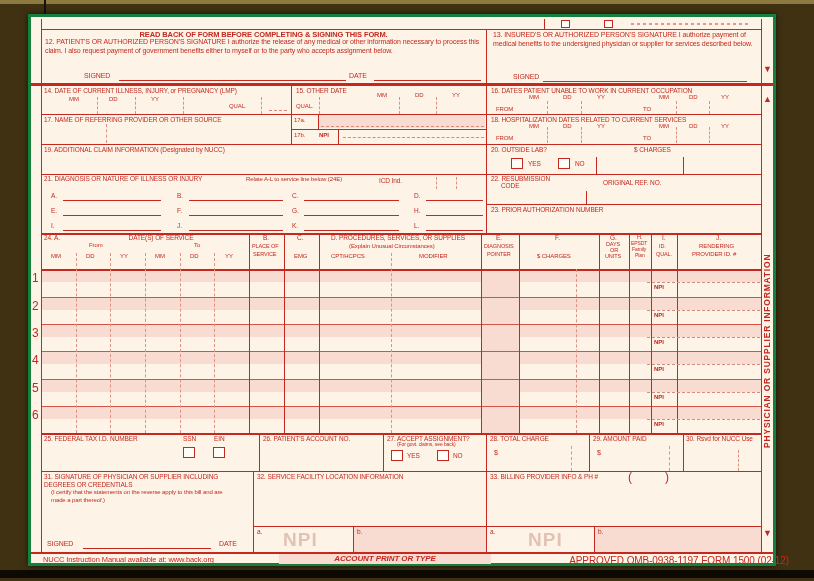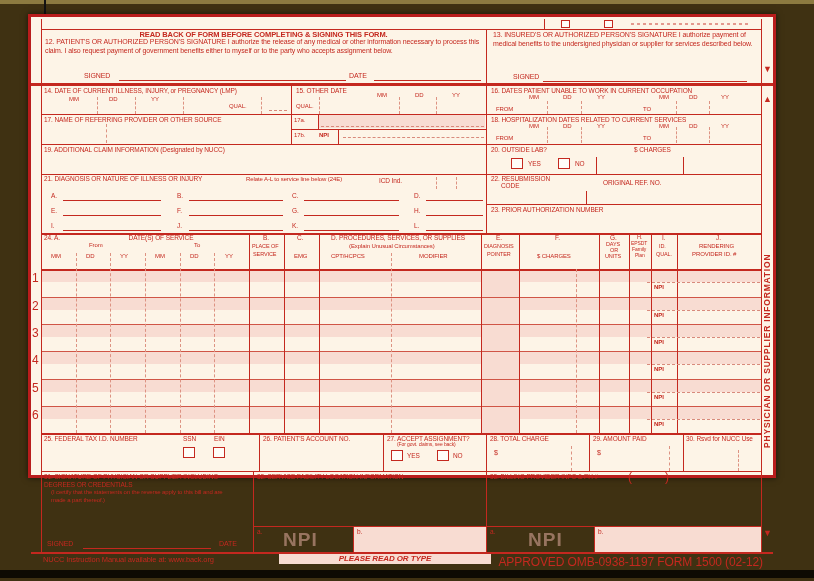--- a/index.html
+++ b/index.html
@@ -1,19 +1,19 @@
 <!DOCTYPE html>
 <html><head>
 <meta charset="utf-8">
 <style>
   * { margin:0; padding:0; box-sizing:border-box; }
   html,body { width:814px; height:581px; }
   body { position:relative; background:#3f3112; overflow:hidden; font-family:"Liberation Sans", sans-serif; }
   .f    { position:absolute; }
-  .paper{ position:absolute; left:28px; top:14px; width:748px; height:464px; background:#fdf4e7; border:3px solid #b91c1c; box-shadow:0 0 6px rgba(0,0,0,.6); }
+  .paper{ position:absolute; left:28px; top:14px; width:748px; height:552px; background:#fdf4e7; border:3px solid #15803d; box-shadow:0 0 6px rgba(0,0,0,.6); }
   .t    { position:absolute; color:#c4281f; font-size:7px; line-height:1.25; white-space:nowrap; letter-spacing:-0.1px; }
   .w    { white-space:normal; }
   .b    { font-weight:bold; }
   .t6   { font-size:6px; }
   .t55  { font-size:5.5px; }
   .t65  { font-size:6.5px; }
   .hl   { position:absolute; border-top:1px solid #c4281f; height:0; }
   .hl2  { border-top-width:2px; }
   .hlt  { border-top-color:#d05546; }
   .vl   { position:absolute; border-left:1px solid #c4281f; width:0; }
@@ -311,21 +311,21 @@
   <div class="wm" style="left:252px;top:512px">NPI</div>
   <div class="t t65" style="left:326px;top:511px">b.</div>
   <div class="t t65" style="left:459px;top:456px">33. BILLING PROVIDER INFO &amp; PH #</div>
   <div class="t" style="left:597px;top:453px;font-size:12px">(</div>
   <div class="t" style="left:634px;top:453px;font-size:12px">)</div>
   <div class="t t65" style="left:459px;top:511px">a.</div>
   <div class="wm" style="left:497px;top:512px">NPI</div>
   <div class="t t65" style="left:567px;top:511px">b.</div>
 
   <div class="t" style="left:12px;top:538px;font-size:7.5px">NUCC Instruction Manual available at: www.back.org</div>
-  <div class="t b" style="left:248px;top:537px;width:212px;text-align:center;font-style:italic;font-size:8px">PLEASE READ OR TYPE</div>
-  <div class="t" style="left:460px;top:538px;width:272px;text-align:right;font-size:12px">APPROVED OMB-0938-1197 FORM 1500 (02-12)</div>
+  <div class="t b" style="left:248px;top:537px;width:212px;text-align:center;font-style:italic;font-size:8px">ACCOUNT PRINT OR TYPE</div>
+  <div class="t" style="left:486px;top:538px;width:272px;text-align:right;font-size:10px">APPROVED OMB-0938-1197 FORM 1500 (02-12)</div>
 
   <div class="side" style="left:731px;top:214px;width:13px;height:240px">PHYSICIAN OR SUPPLIER INFORMATION</div>
   <div class="arrow" style="left:732px;top:48px">▼</div>
   <div class="arrow" style="left:732px;top:78px">▲</div>
   <div class="arrow" style="left:732px;top:512px">▼</div>
 
 </div>
 
 </body></html>

